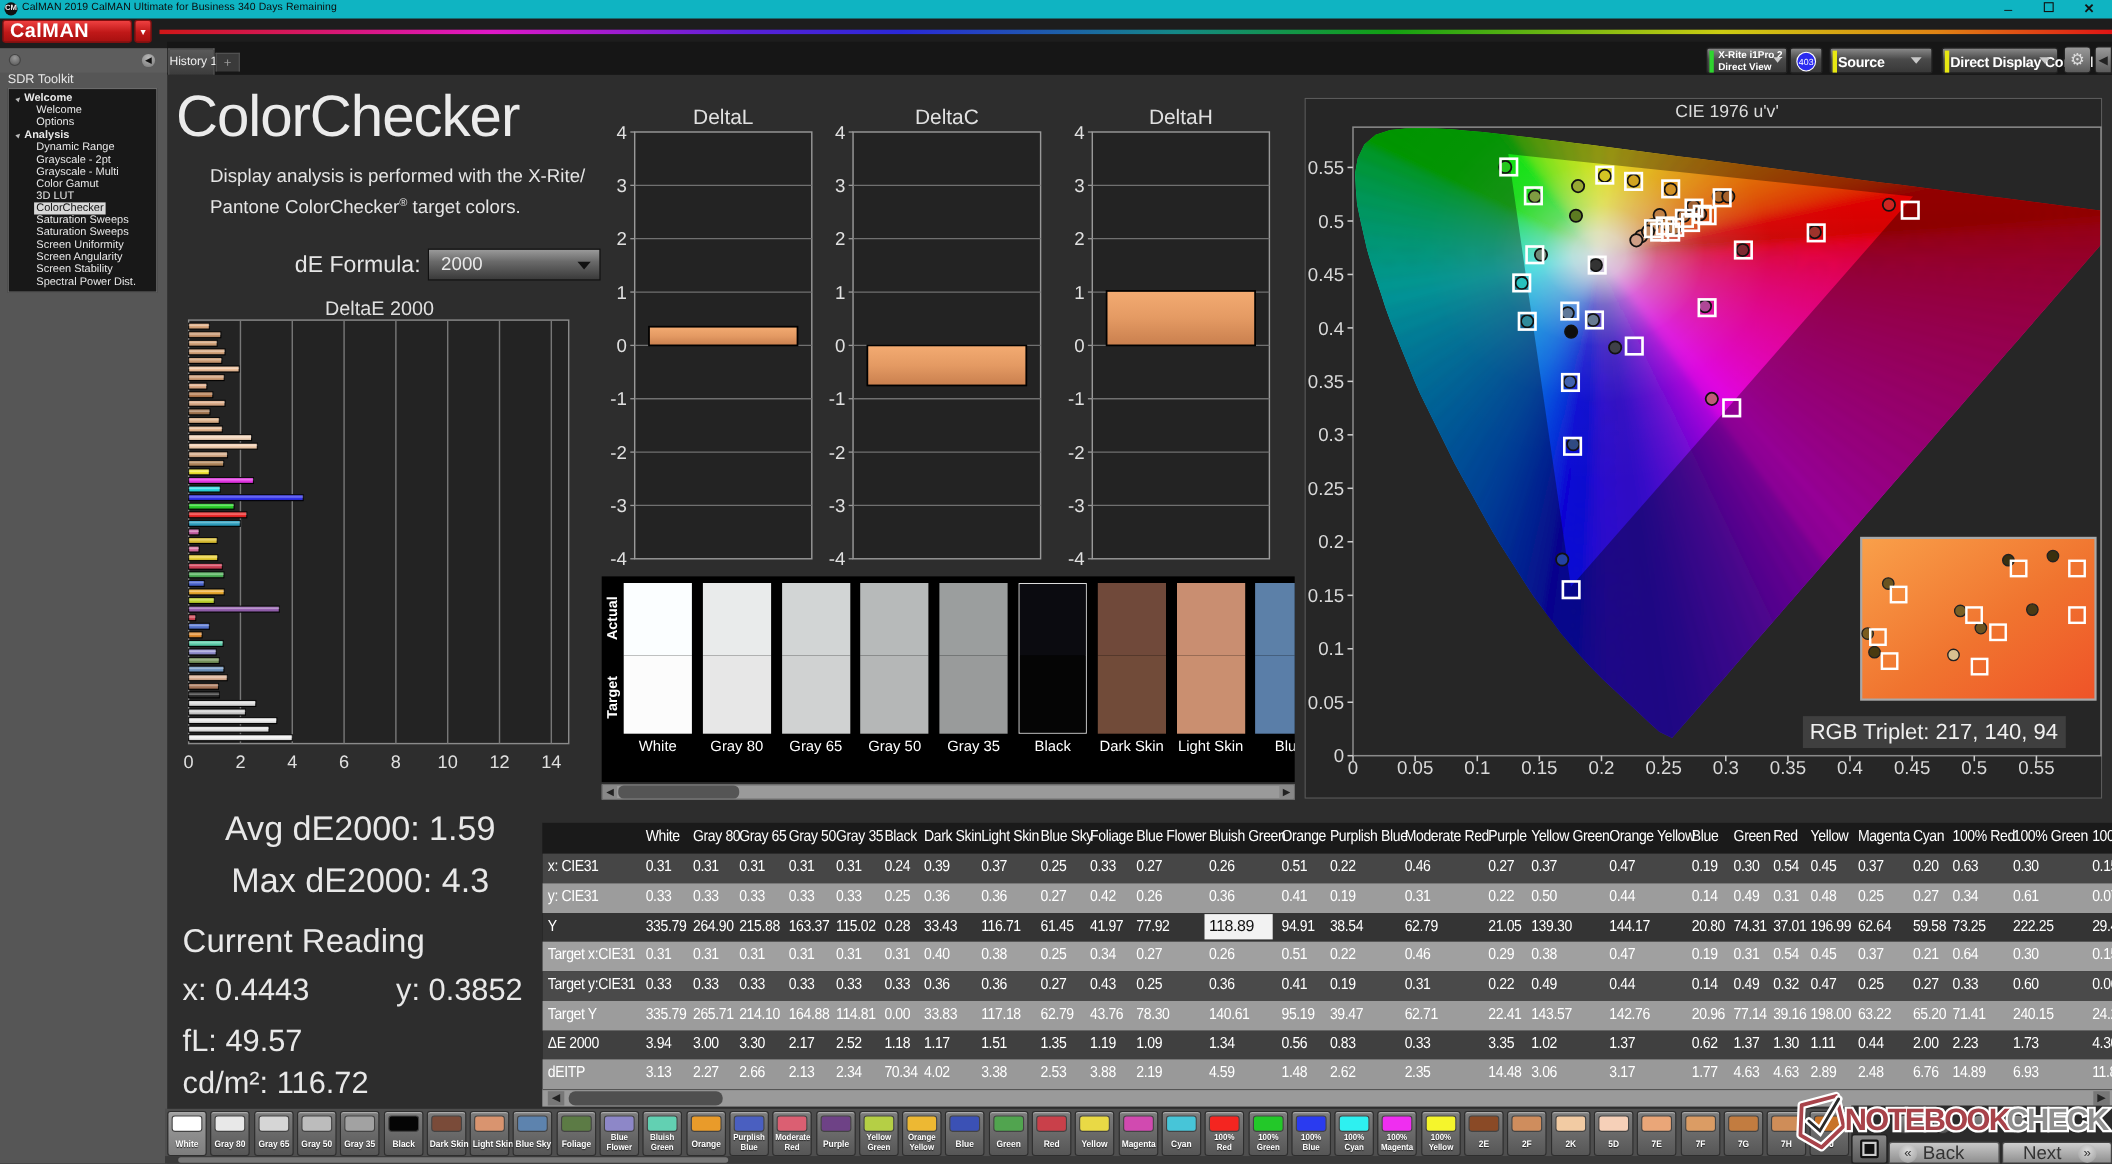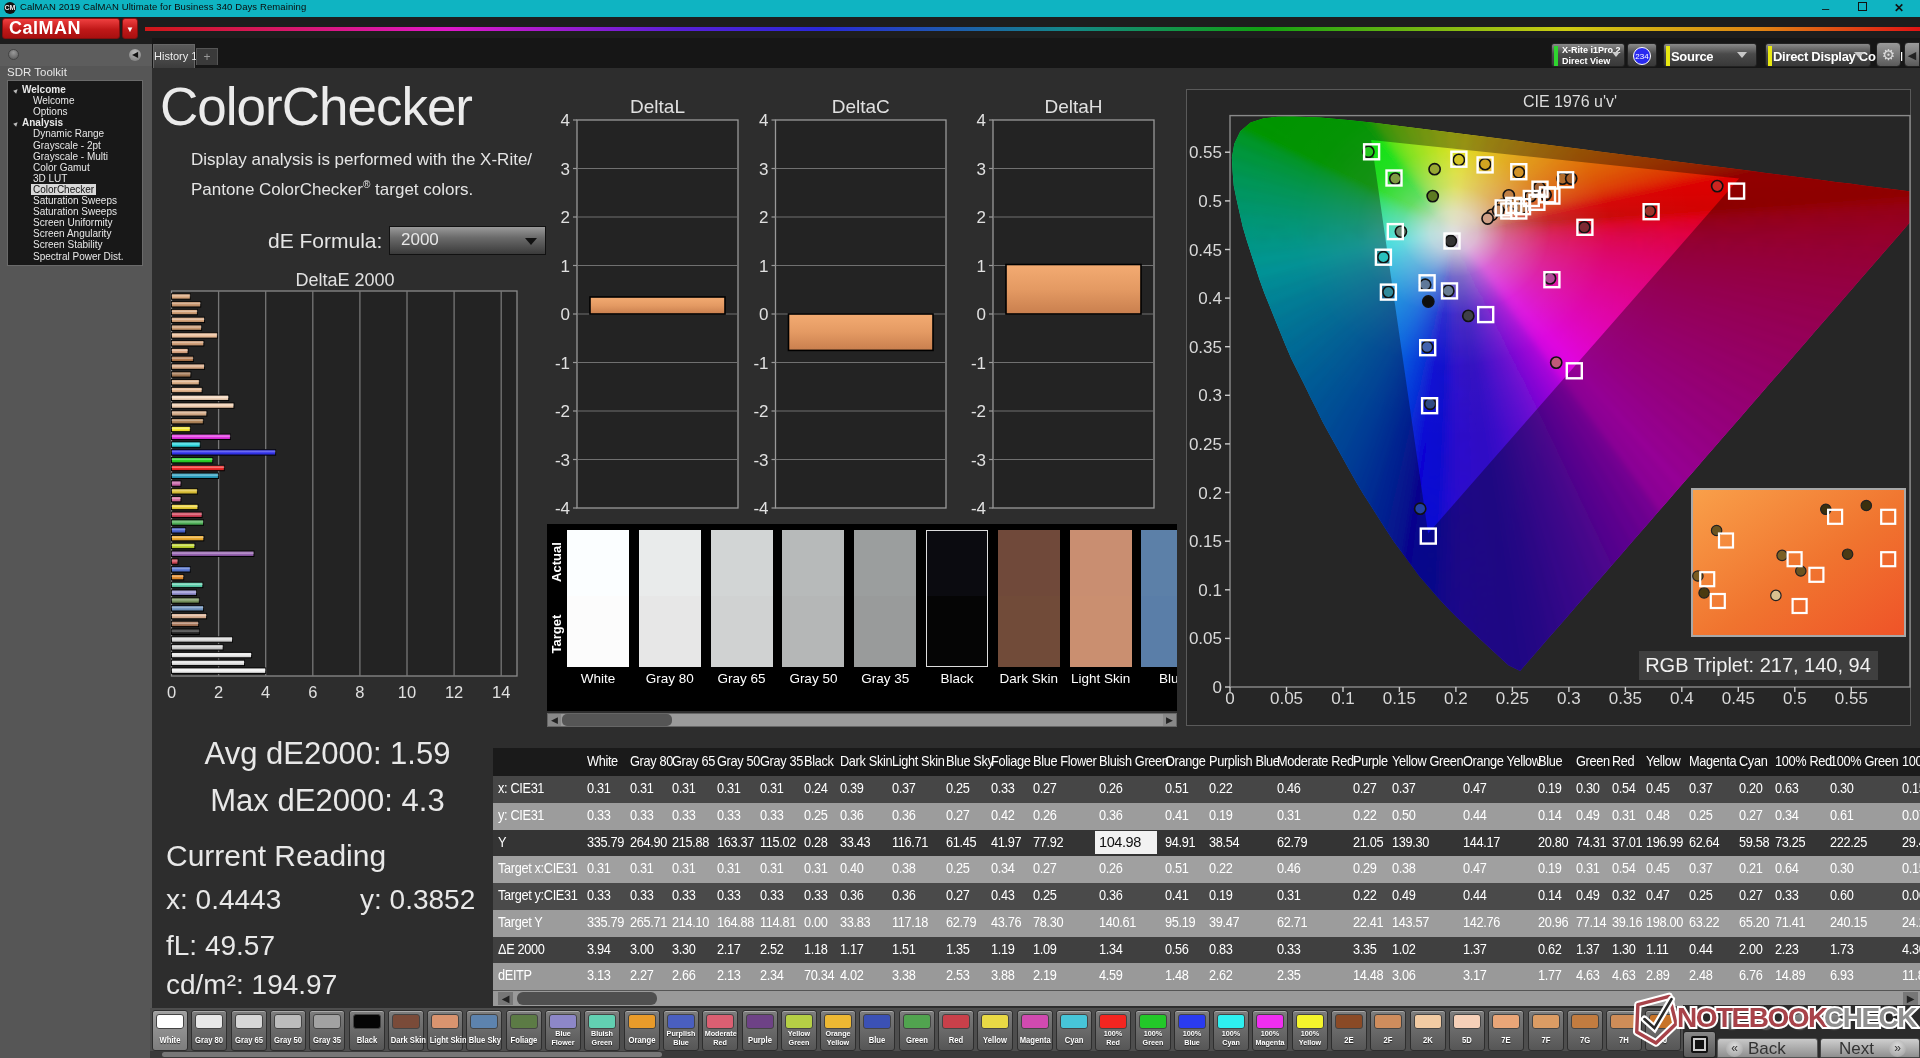--- a/index.html
+++ b/index.html
@@ -47,21 +47,21 @@
       <div style="position:absolute;left:25px;top:147.29999999999995px;color:#e8e8e8;font-size:10px;font-weight:normal;">Screen Angularity</div>
       <div style="position:absolute;left:25px;top:158.39999999999995px;color:#e8e8e8;font-size:10px;font-weight:normal;">Screen Stability</div>
       <div style="position:absolute;left:25px;top:169.49999999999994px;color:#e8e8e8;font-size:10px;font-weight:normal;">Spectral Power Dist.</div>
     </div>
     <div style="position:absolute;left:1551px;top:43px;width:74px;height:24px;background:linear-gradient(180deg,#8a8a8a,#4a4a4a 45%,#383838);border:1px solid #222;border-radius:3px;">
       <div style="position:absolute;left:2px;top:2px;width:4px;height:20px;background:#2fd42f;"></div>
       <div style="position:absolute;left:10px;top:1px;color:#fff;font-size:9px;line-height:11px;font-weight:bold;white-space:nowrap;">X-Rite i1Pro 2<br>Direct View</div>
     </div>
     <div style="position:absolute;left:1612px;top:52px;width:0;height:0;border-left:4px solid transparent;border-right:4px solid transparent;border-top:5px solid #ccc;"></div>
     <div style="position:absolute;left:1627px;top:43px;width:30px;height:24px;background:linear-gradient(180deg,#8a8a8a,#4a4a4a 45%,#383838);border:1px solid #222;border-radius:3px;">
-      <div style="position:absolute;left:5px;top:3px;width:18px;height:18px;border-radius:50%;background:#2a2af0;border:1.5px solid #fff;color:#fff;font-size:8px;line-height:18px;text-align:center;">234</div>
+      <div style="position:absolute;left:5px;top:3px;width:18px;height:18px;border-radius:50%;background:#2a2af0;border:1.5px solid #fff;color:#fff;font-size:8px;line-height:18px;text-align:center;">403</div>
     </div>
     <div style="position:absolute;left:1663px;top:43px;width:94px;height:24px;background:linear-gradient(180deg,#8a8a8a,#4a4a4a 45%,#383838);border:1px solid #222;border-radius:3px;">
       <div style="position:absolute;left:2px;top:2px;width:4px;height:20px;background:#e8e812;"></div>
       <div style="position:absolute;left:7px;top:5px;color:#fff;font-size:13px;font-weight:bold;white-space:nowrap;letter-spacing:-0.3px;">Source</div>
     </div>
     <div style="position:absolute;left:1737px;top:52px;width:0;height:0;border-left:5px solid transparent;border-right:5px solid transparent;border-top:6px solid #c8c8c8;"></div>
     <div style="position:absolute;left:1765px;top:43px;width:106px;height:24px;background:linear-gradient(180deg,#8a8a8a,#4a4a4a 45%,#383838);border:1px solid #222;border-radius:3px;">
       <div style="position:absolute;left:2px;top:2px;width:4px;height:20px;background:#e8e812;"></div>
       <div style="position:absolute;left:7px;top:5px;color:#fff;font-size:13px;font-weight:bold;white-space:nowrap;letter-spacing:-0.3px;">Direct Display Control</div>
     </div>
@@ -669,21 +669,21 @@
       <rect x="1881.2" y="552.2" width="14" height="14" fill="none" stroke="#ffffff" stroke-width="2.2"></rect>
       <rect x="1639" y="651" width="239" height="29" fill="#3f3f3f"></rect>
       <text x="1758" y="672" text-anchor="middle" font-size="20" fill="#f0f0f0">RGB Triplet: 217, 140, 94</text>
     </svg>
     <div style="position:absolute;left:160px;top:736px;width:335px;text-align:center;color:#e8e8e8;font-size:31px;">Avg dE2000: 1.59</div>
     <div style="position:absolute;left:160px;top:783px;width:335px;text-align:center;color:#e8e8e8;font-size:31px;">Max dE2000: 4.3</div>
     <div style="position:absolute;left:166px;top:839px;color:#e8e8e8;font-size:30px;">Current Reading</div>
     <div style="position:absolute;left:166px;top:884px;color:#e8e8e8;font-size:28px;">x: 0.4443</div>
     <div style="position:absolute;left:360px;top:884px;color:#e8e8e8;font-size:28px;">y: 0.3852</div>
     <div style="position:absolute;left:166px;top:930px;color:#e8e8e8;font-size:28px;">fL: 49.57</div>
-    <div style="position:absolute;left:166px;top:969px;color:#e8e8e8;font-size:28px;">cd/m²: 194.97</div>
+    <div style="position:absolute;left:166px;top:969px;color:#e8e8e8;font-size:28px;">cd/m²: 116.72</div>
     <div style="position:absolute;left:493px;top:748px;width:1427px;height:242px;background:#1a1a1a;overflow:hidden;font-size:14.5px;letter-spacing:-0.4px;">
       <div style="position:absolute;left:94px;top:5px;color:#fff;white-space:nowrap;transform:scaleX(0.88);transform-origin:left;">White</div>
       <div style="position:absolute;left:136.5px;top:5px;color:#fff;white-space:nowrap;transform:scaleX(0.88);transform-origin:left;">Gray 80</div>
       <div style="position:absolute;left:179px;top:5px;color:#fff;white-space:nowrap;transform:scaleX(0.88);transform-origin:left;">Gray 65</div>
       <div style="position:absolute;left:223.5px;top:5px;color:#fff;white-space:nowrap;transform:scaleX(0.88);transform-origin:left;">Gray 50</div>
       <div style="position:absolute;left:267px;top:5px;color:#fff;white-space:nowrap;transform:scaleX(0.88);transform-origin:left;">Gray 35</div>
       <div style="position:absolute;left:311px;top:5px;color:#fff;white-space:nowrap;transform:scaleX(0.88);transform-origin:left;">Black</div>
       <div style="position:absolute;left:347px;top:5px;color:#fff;white-space:nowrap;transform:scaleX(0.88);transform-origin:left;">Dark Skin</div>
       <div style="position:absolute;left:399px;top:5px;color:#fff;white-space:nowrap;transform:scaleX(0.88);transform-origin:left;">Light Skin</div>
       <div style="position:absolute;left:453px;top:5px;color:#fff;white-space:nowrap;transform:scaleX(0.88);transform-origin:left;">Blue Sky</div>
@@ -769,21 +769,21 @@
       <div style="position:absolute;left:136.5px;top:85.5px;color:#fff;white-space:nowrap;transform:scaleX(0.88);transform-origin:left;">264.90</div>
       <div style="position:absolute;left:179px;top:85.5px;color:#fff;white-space:nowrap;transform:scaleX(0.88);transform-origin:left;">215.88</div>
       <div style="position:absolute;left:223.5px;top:85.5px;color:#fff;white-space:nowrap;transform:scaleX(0.88);transform-origin:left;">163.37</div>
       <div style="position:absolute;left:267px;top:85.5px;color:#fff;white-space:nowrap;transform:scaleX(0.88);transform-origin:left;">115.02</div>
       <div style="position:absolute;left:311px;top:85.5px;color:#fff;white-space:nowrap;transform:scaleX(0.88);transform-origin:left;">0.28</div>
       <div style="position:absolute;left:347px;top:85.5px;color:#fff;white-space:nowrap;transform:scaleX(0.88);transform-origin:left;">33.43</div>
       <div style="position:absolute;left:399px;top:85.5px;color:#fff;white-space:nowrap;transform:scaleX(0.88);transform-origin:left;">116.71</div>
       <div style="position:absolute;left:453px;top:85.5px;color:#fff;white-space:nowrap;transform:scaleX(0.88);transform-origin:left;">61.45</div>
       <div style="position:absolute;left:498px;top:85.5px;color:#fff;white-space:nowrap;transform:scaleX(0.88);transform-origin:left;">41.97</div>
       <div style="position:absolute;left:539.5px;top:85.5px;color:#fff;white-space:nowrap;transform:scaleX(0.88);transform-origin:left;">77.92</div>
-      <div style="position:absolute;left:602px;top:82.5px;width:62px;height:23.75px;background:#f2f2f2;color:#111;padding:3px 0 0 4px;">104.98</div>
+      <div style="position:absolute;left:602px;top:82.5px;width:62px;height:23.75px;background:#f2f2f2;color:#111;padding:3px 0 0 4px;">118.89</div>
       <div style="position:absolute;left:672px;top:85.5px;color:#fff;white-space:nowrap;transform:scaleX(0.88);transform-origin:left;">94.91</div>
       <div style="position:absolute;left:716px;top:85.5px;color:#fff;white-space:nowrap;transform:scaleX(0.88);transform-origin:left;">38.54</div>
       <div style="position:absolute;left:784px;top:85.5px;color:#fff;white-space:nowrap;transform:scaleX(0.88);transform-origin:left;">62.79</div>
       <div style="position:absolute;left:860px;top:85.5px;color:#fff;white-space:nowrap;transform:scaleX(0.88);transform-origin:left;">21.05</div>
       <div style="position:absolute;left:899px;top:85.5px;color:#fff;white-space:nowrap;transform:scaleX(0.88);transform-origin:left;">139.30</div>
       <div style="position:absolute;left:970px;top:85.5px;color:#fff;white-space:nowrap;transform:scaleX(0.88);transform-origin:left;">144.17</div>
       <div style="position:absolute;left:1045px;top:85.5px;color:#fff;white-space:nowrap;transform:scaleX(0.88);transform-origin:left;">20.80</div>
       <div style="position:absolute;left:1083px;top:85.5px;color:#fff;white-space:nowrap;transform:scaleX(0.88);transform-origin:left;">74.31</div>
       <div style="position:absolute;left:1119px;top:85.5px;color:#fff;white-space:nowrap;transform:scaleX(0.88);transform-origin:left;">37.01</div>
       <div style="position:absolute;left:1153px;top:85.5px;color:#fff;white-space:nowrap;transform:scaleX(0.88);transform-origin:left;">196.99</div>

